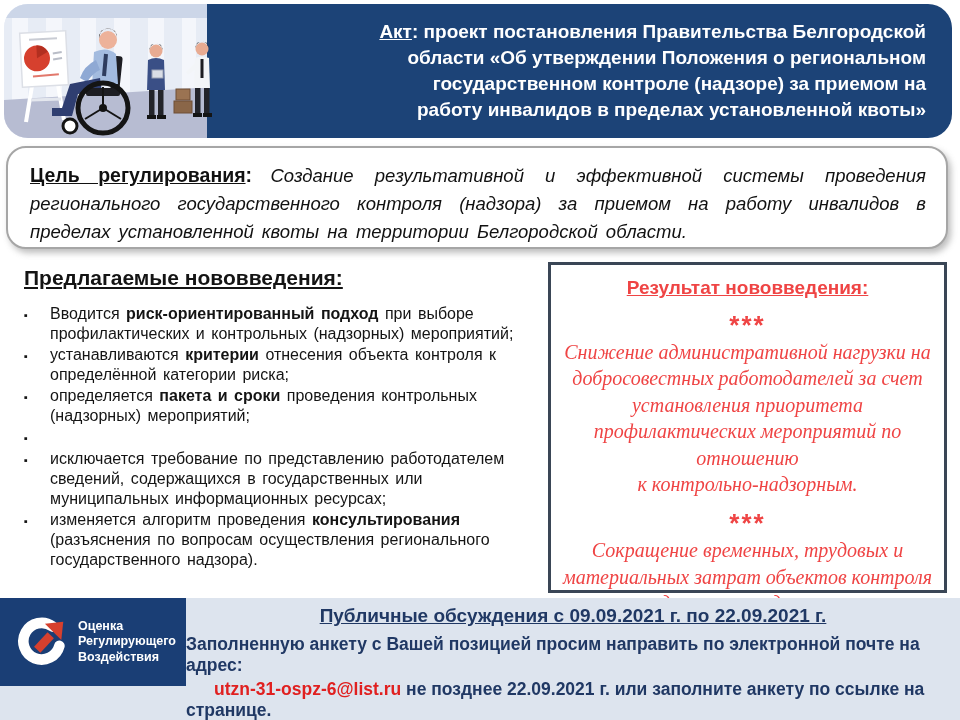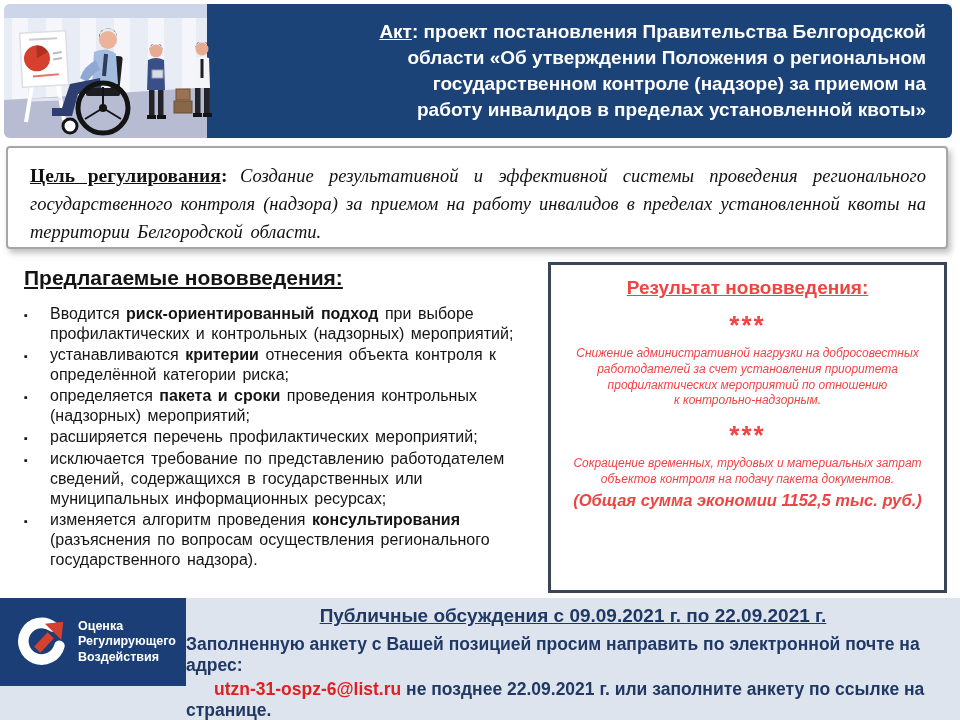--- a/index.html
+++ b/index.html
@@ -1,48 +1,48 @@
 <!DOCTYPE html>
 <html><head>
 <meta charset="utf-8">
 <style>
   html,body{margin:0;padding:0;}
   body{width:960px;height:720px;background:#ffffff;font-family:"Liberation Sans",sans-serif;}
   .slide{position:relative;width:960px;height:720px;background:#ffffff;overflow:hidden;}
 
   
-  .header-band{position:absolute;left:4px;top:4px;width:948px;height:134px;display:flex;border-radius:6px;overflow:hidden;}
+  .header-band{position:absolute;left:4px;top:4px;width:948px;height:134px;display:flex;border-radius:24px;overflow:hidden;}
   .illustration{width:225px;height:134px;flex:0 0 auto;background:#e7ecf5;}
   .illustration svg{display:block;width:100%;height:100%;}
   .header-box{flex:1;background:#1c4377;color:#ffffff;display:flex;align-items:center;justify-content:flex-end;padding:8px 26px 8px 30px;}
   .header-title{text-align:right;font-weight:bold;font-size:19px;line-height:1.38;white-space:pre-line;}
   .header-title .act{text-decoration:underline;}
 
   
   .goal-box{position:absolute;left:6px;top:146px;width:942px;height:103px;box-sizing:border-box;background:#ffffff;
-    border:2px solid #a6a6a6;border-radius:4px;box-shadow:3px 4px 6px rgba(110,110,110,0.45);
-    padding:13px 20px 10px 22px;font-size:18.5px;color:#111;text-align:justify;line-height:1.5;font-family:Liberation Serif, serif;}
+    border:2px solid #a6a6a6;border-radius:20px;box-shadow:3px 4px 6px rgba(110,110,110,0.45);
+    padding:13px 20px 10px 22px;font-size:18.5px;color:#111;text-align:justify;line-height:1.5;}
   .goal-label{font-weight:bold;font-size:19.5px;text-decoration:underline;font-style:normal;}
   .goal-colon{font-weight:bold;font-size:19.5px;}
   .goal-text{font-style:italic;word-spacing:3px;}
 
   
   .innovations{position:absolute;left:24px;top:262px;width:516px;color:#141414;}
   .innovations-title{font-size:21px;font-weight:bold;text-decoration:underline;margin:4px 0 14px 0;}
   .bullet-item{display:flex;align-items:flex-start;margin:0 0 1px 0;}
   .bullet-marker{flex:0 0 auto;width:26px;font-size:11px;line-height:20px;padding-top:1px;color:#141414;}
   .bullet-text{font-size:16px;line-height:20px;word-spacing:2px;}
   .b{font-weight:bold;}
 
   
   .result-box{position:absolute;left:548px;top:262px;width:399px;height:331px;box-sizing:border-box;background:#ffffff;
     border:3px solid #3a4656;text-align:center;padding:8px 10px;color:#ef4444;}
   .result-title{font-size:19px;font-weight:bold;text-decoration:underline;margin-top:4px;}
   .stars{font-size:26px;font-weight:bold;line-height:1;margin-top:13px;letter-spacing:2px;}
-  .result-para{font-style:italic;font-size:12px;line-height:1.32;margin-top:8px;white-space:pre-line;}
+  .result-para{font-style:italic;font-size:20px;line-height:1.32;margin-top:1px;white-space:pre-line;font-family:Liberation Serif, serif;}
   .result-total{font-style:italic;font-weight:bold;font-size:16.5px;line-height:1.3;margin-top:2px;}
 
   
   .footer{position:absolute;left:0;top:598px;width:960px;height:122px;background:#dde4ee;}
   .logo-box{position:absolute;left:0;top:0;width:186px;height:88px;background:#1a3e75;display:flex;align-items:center;padding-left:16px;box-sizing:border-box;}
   .logo-mark{width:54px;height:54px;flex:0 0 auto;}
   .logo-text{color:#ffffff;font-size:12.5px;font-weight:bold;line-height:1.22;margin-left:8px;}
   .footer-content{position:absolute;left:186px;top:0;width:774px;height:138px;display:flex;flex-direction:column;
     justify-content:center;align-items:center;color:#203864;font-weight:bold;padding-bottom:8px;box-sizing:border-box;}
   .footer-line1{font-size:19px;text-decoration:underline;margin-bottom:7px;}
@@ -154,21 +154,20 @@
         <div class="bullet-item">
           <span class="bullet-marker">▪</span>
           <span class="bullet-text"><span>устанавливаются </span><span class="b">критерии</span><span> отнесения объекта контроля к определённой категории риска;</span></span>
         </div>
         <div class="bullet-item">
           <span class="bullet-marker">▪</span>
           <span class="bullet-text"><span>определяется </span><span class="b">пакета и сроки</span><span> проведения контрольных (надзорных) мероприятий;</span></span>
         </div>
         <div class="bullet-item">
           <span class="bullet-marker">▪</span>
-          <span class="bullet-text"><span>расширяется перечень профилактических мероприятий;</span></span>
         </div>
         <div class="bullet-item">
           <span class="bullet-marker">▪</span>
           <span class="bullet-text"><span>исключается требование по представлению работодателем сведений, содержащихся в государственных или муниципальных информационных ресурсах;</span></span>
         </div>
         <div class="bullet-item">
           <span class="bullet-marker">▪</span>
           <span class="bullet-text"><span>изменяется алгоритм проведения </span><span class="b">консультирования</span><span> (разъяснения по вопросам осуществления регионального государственного надзора).</span></span>
         </div>
       </div>

